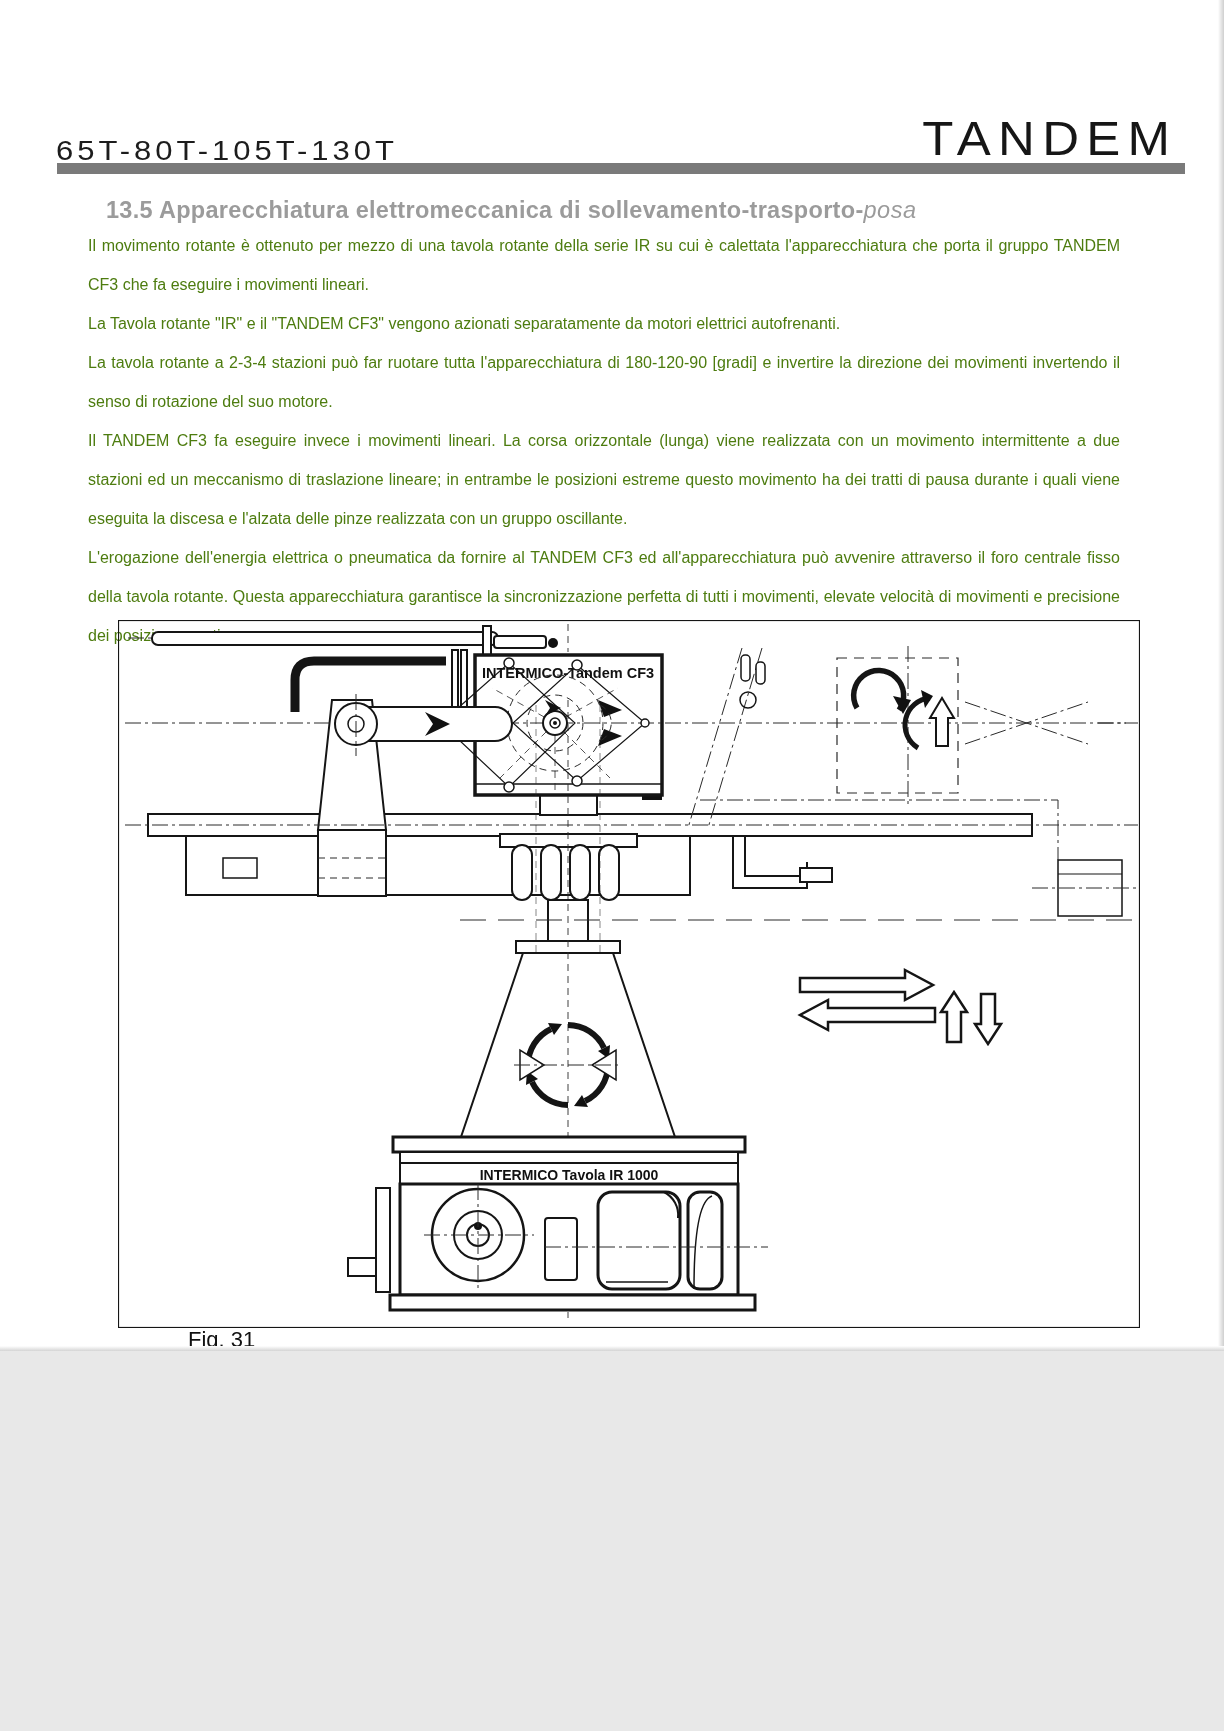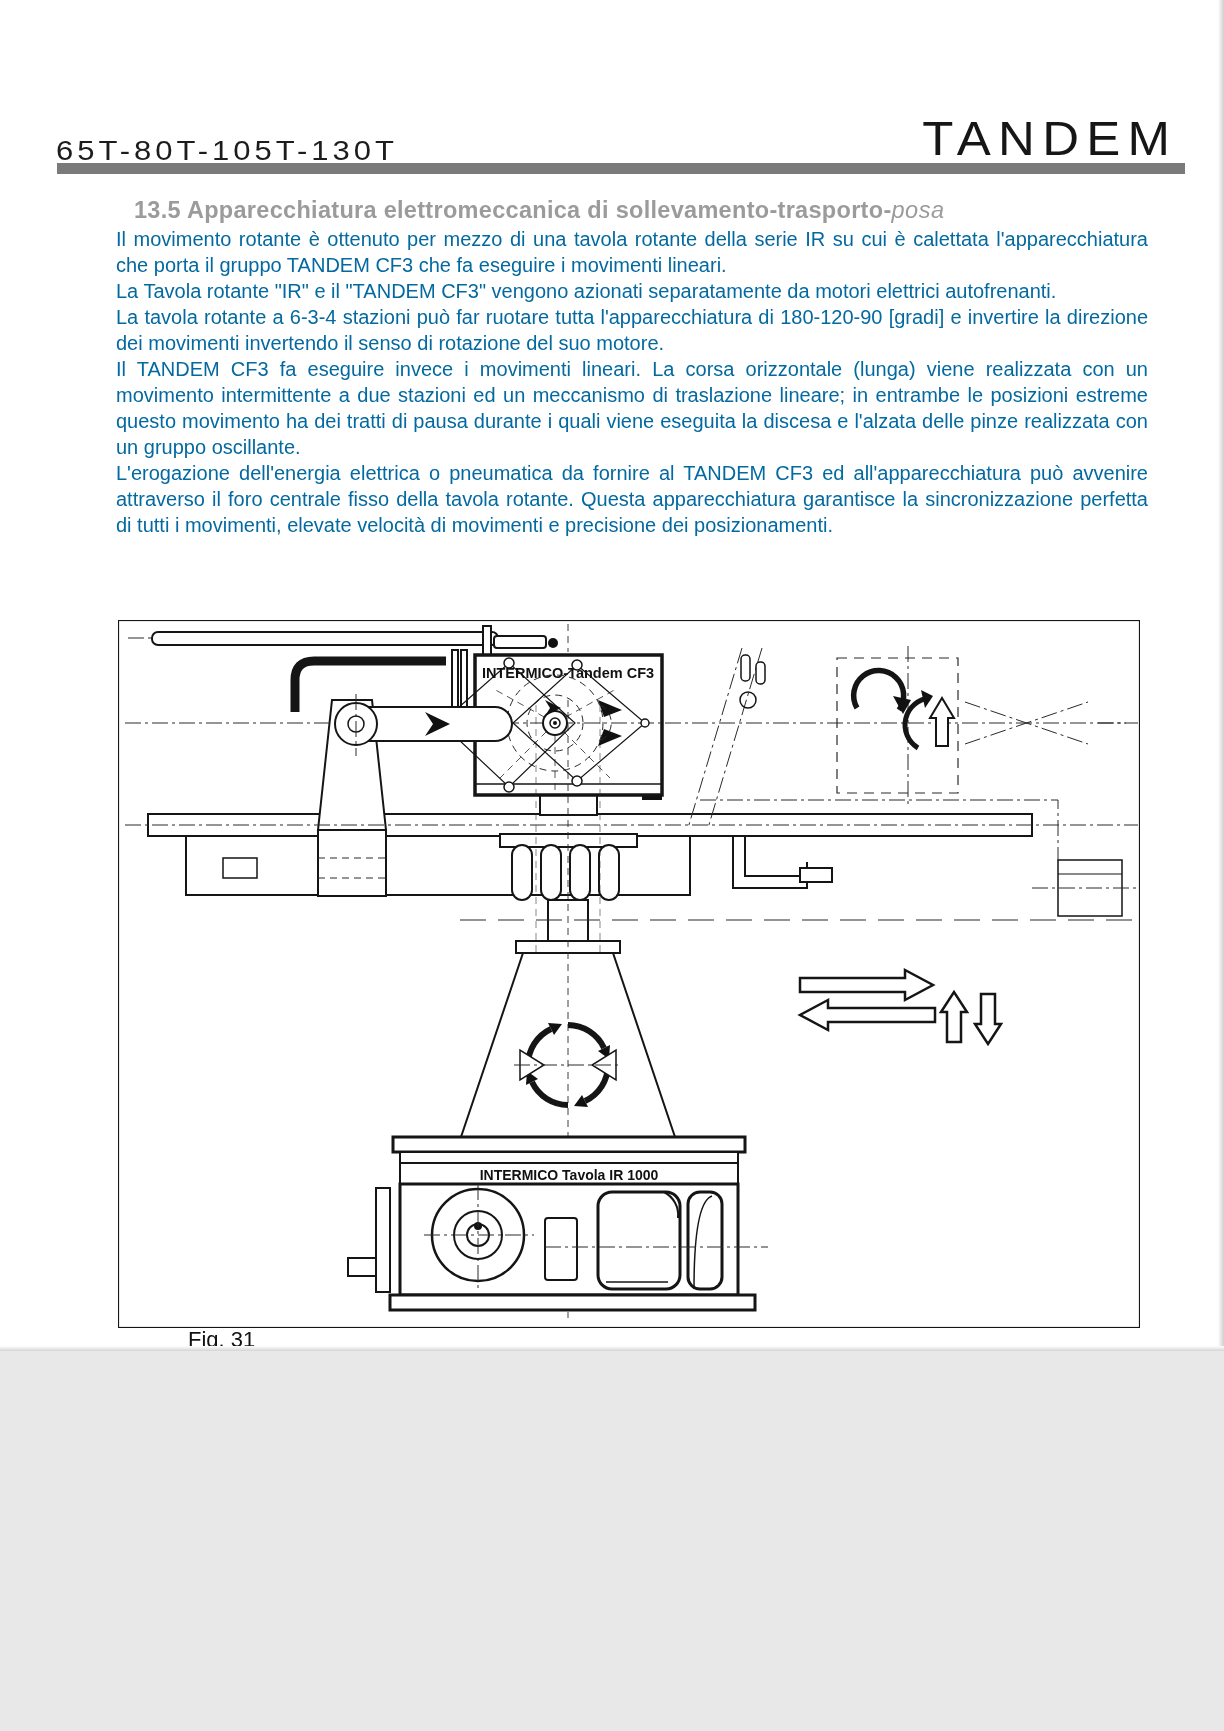--- a/index.html
+++ b/index.html
@@ -9,24 +9,24 @@
   .scan-edge-bottom{position:absolute;left:0;bottom:0;width:100%;height:5px;background:linear-gradient(to bottom,#ffffff,#d4d4d4);}
 
   
   .header-models{position:absolute;left:56px;top:134px;font-size:31px;letter-spacing:4px;
       color:#1c1c1c;font-weight:normal;transform:scaleY(0.92);transform-origin:left top;white-space:nowrap;}
   .header-brand{position:absolute;right:47px;top:110px;font-size:49px;letter-spacing:7px;
       color:#161616;font-weight:normal;transform:scaleX(1.04);transform-origin:right top;white-space:nowrap;}
   .header-rule{position:absolute;left:57px;top:163px;width:1128px;height:11px;background:#7a7a7a;}
 
   
-  .content{position:absolute;left:116px;top:197px;width:1032px;}
+  .content{position:absolute;left:88px;top:197px;width:1032px;}
   .content h2{margin:0 0 3px 18px;font-size:23.5px;font-weight:bold;color:#9b9b9b;letter-spacing:.3px;line-height:26px;white-space:nowrap;}
   .content h2 .posa{font-style:italic;font-weight:normal;letter-spacing:.5px;}
-  .content p{margin:0;font-size:20px;line-height:26px;text-align:justify;color:#0369a1;}
+  .content p{margin:0;font-size:16px;line-height:39px;text-align:justify;color:#4d7c0f;}
 
   
   .figure{position:absolute;left:118px;top:620px;width:1022px;height:708px;}
   .figure svg{display:block;width:100%;height:100%;}
   .fig-caption{position:absolute;left:188px;top:1327px;font-size:22px;color:#111;}
 
   
   .footer-bar{position:absolute;left:888px;top:1644px;width:247px;height:30px;
       background:linear-gradient(to right,#ffffff 0%,#cdcdcd 30%,#8a8a8a 62%,#3c3c3c 100%);}
   .footer-num{position:absolute;left:1057px;top:1696px;font-size:20px;letter-spacing:3px;color:#ffffff;}
@@ -44,21 +44,21 @@
 <div class="page">
 
   <div class="header-models">65T-80T-105T-130T</div>
   <div class="header-brand">TANDEM</div>
   <div class="header-rule"></div>
 
   <div class="content">
     <h2><span>13.5 Apparecchiatura elettromeccanica di sollevamento-trasporto-</span><span class="posa">posa</span></h2>
     <p>Il movimento rotante è ottenuto per mezzo di una tavola rotante della serie IR su cui è calettata l'apparecchiatura che porta il gruppo TANDEM CF3 che fa eseguire i movimenti lineari.</p>
     <p>La Tavola rotante "IR" e il "TANDEM CF3" vengono azionati separatamente da motori elettrici autofrenanti.</p>
-    <p>La tavola rotante a 6-3-4 stazioni può far ruotare tutta l'apparecchiatura di 180-120-90 [gradi] e invertire la direzione dei movimenti invertendo il senso di rotazione del suo motore.</p>
+    <p>La tavola rotante a 2-3-4 stazioni può far ruotare tutta l'apparecchiatura di 180-120-90 [gradi] e invertire la direzione dei movimenti invertendo il senso di rotazione del suo motore.</p>
     <p>Il TANDEM CF3  fa eseguire invece i movimenti lineari. La corsa orizzontale (lunga) viene realizzata con un movimento intermittente a due stazioni ed un meccanismo di traslazione lineare; in entrambe le posizioni estreme questo movimento ha dei tratti di pausa durante i quali viene eseguita la discesa e l'alzata delle pinze realizzata con un gruppo oscillante.</p>
     <p>L'erogazione dell'energia elettrica o pneumatica da fornire al TANDEM CF3 ed all'apparecchiatura può avvenire attraverso il foro centrale fisso della tavola rotante. Questa apparecchiatura garantisce la sincronizzazione perfetta di tutti i movimenti, elevate velocità di movimenti e precisione dei posizionamenti.</p>
   </div>
 
   <div class="figure">
     <svg viewBox="118 620 1022 708">
 
       <rect class="ln" x="118.5" y="620.5" width="1021" height="707" stroke-width="1.2"></rect>
 
       <g>

